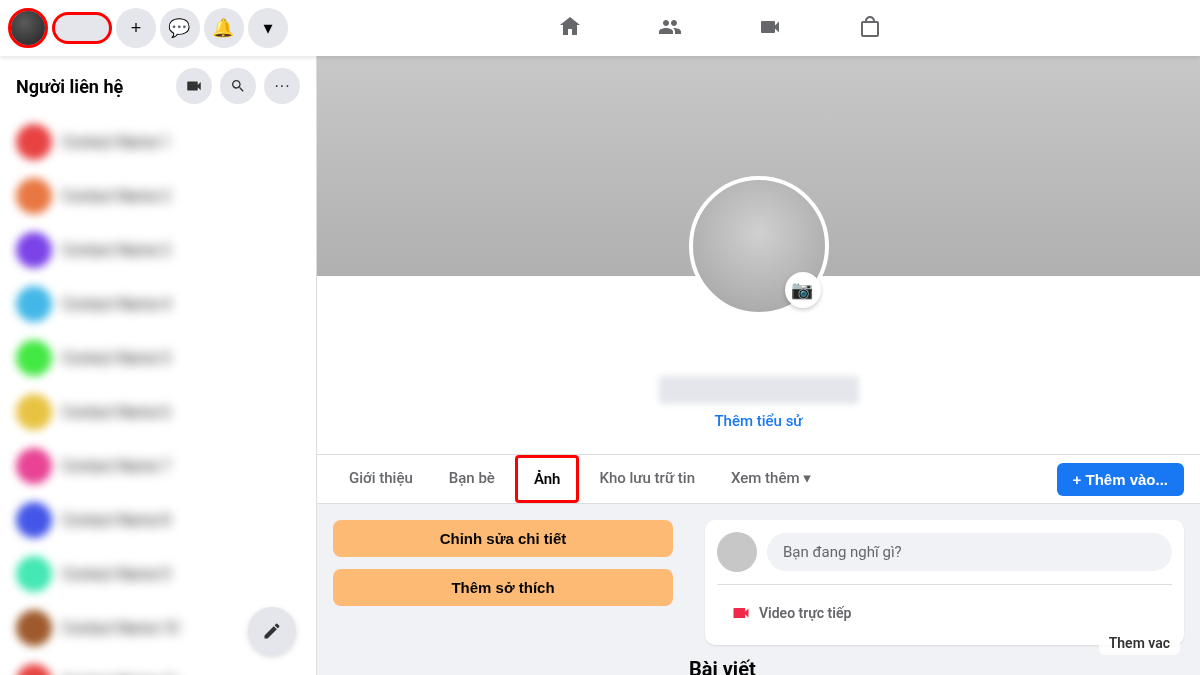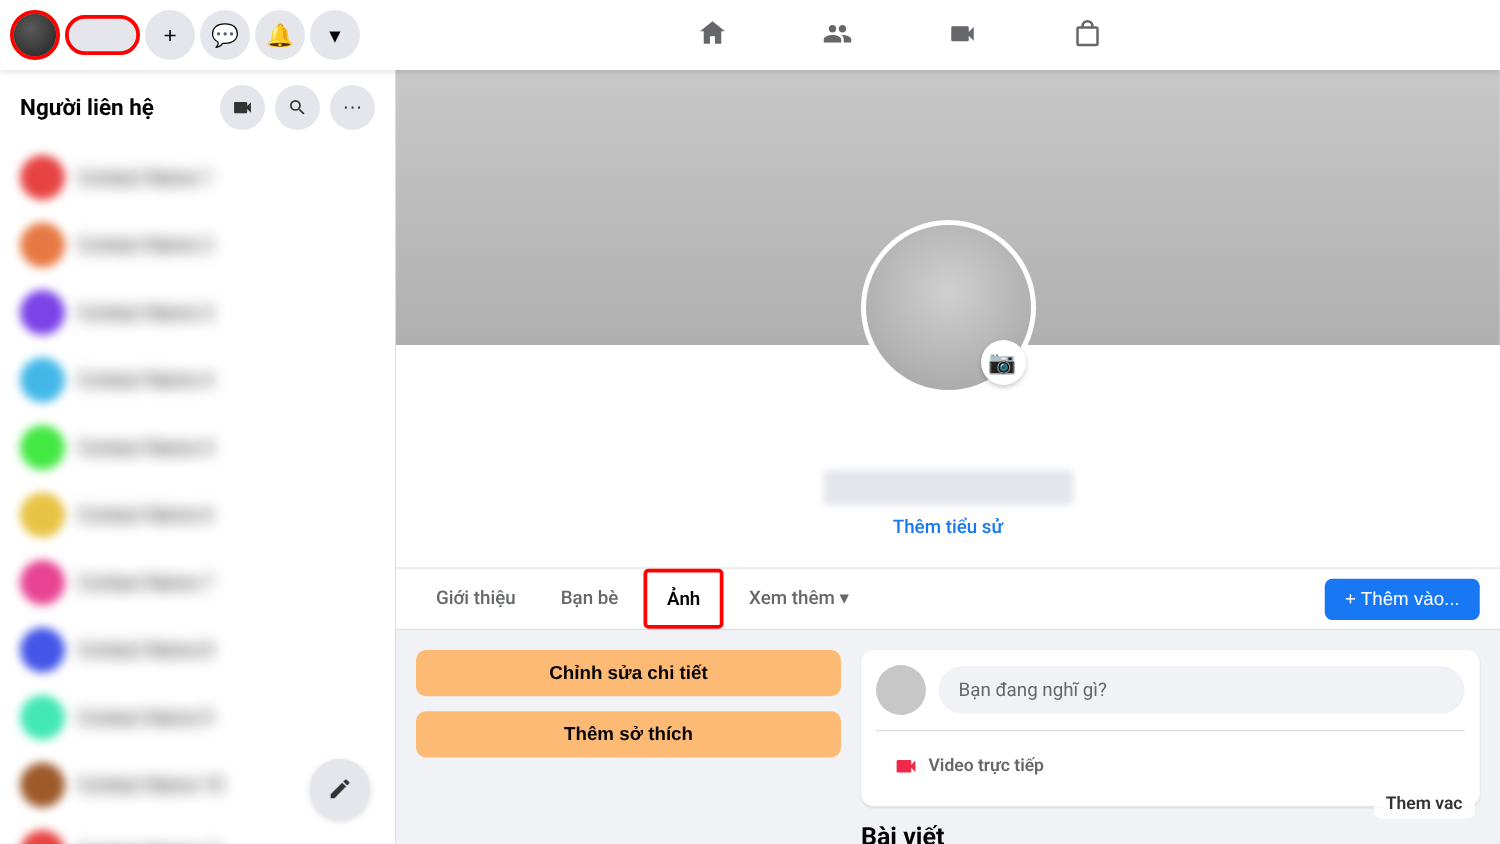--- a/index.html
+++ b/index.html
@@ -281,21 +281,21 @@
       color: #050505;
       font-weight: 600;
     }
     .them-vao-btn {
       background: #1877f2;
       color: #fff;
       border: none;
       border-radius: 6px;
       padding: 8px 16px;
       font-size: 15px;
-      font-weight: 400;
+      font-weight: 700;
       cursor: pointer;
       display: flex;
       align-items: center;
       gap: 4px;
       margin-left: auto;
       white-space: nowrap;
     }
 
     
     .profile-main {
@@ -325,20 +325,21 @@
       text-align: center;
       color: #050505;
     }
 
     
     .post-box {
       background: #fff;
       border-radius: 10px;
       padding: 12px;
       box-shadow: 0 1px 2px rgba(0,0,0,0.1);
+      margin-left: 16px;
     }
     .post-box-top {
       display: flex;
       align-items: center;
       gap: 10px;
       margin-bottom: 12px;
     }
     .post-avatar {
       width: 40px;
       height: 40px;
@@ -541,20 +542,23 @@
 
     <div class="profile-tabs">
       <div class="profile-tab">
         <span>Giới thiệu</span>
       </div>
       <div class="profile-tab">
         <span>Bạn bè</span>
       </div>
       <div class="profile-tab highlighted" style="border: 3px solid red; border-radius: 4px; color: #050505; font-weight: 600;">
         <span>Ảnh</span>
+      </div>
+      <div class="profile-tab">
+        <span>Kho lưu trữ tin</span>
       </div>
       <div class="profile-tab">
         <span>Xem thêm ▾</span>
       </div>
       <button class="them-vao-btn">
         <span>+ Thêm vào...</span>
       </button>
     </div>
 
     <div class="profile-main">

